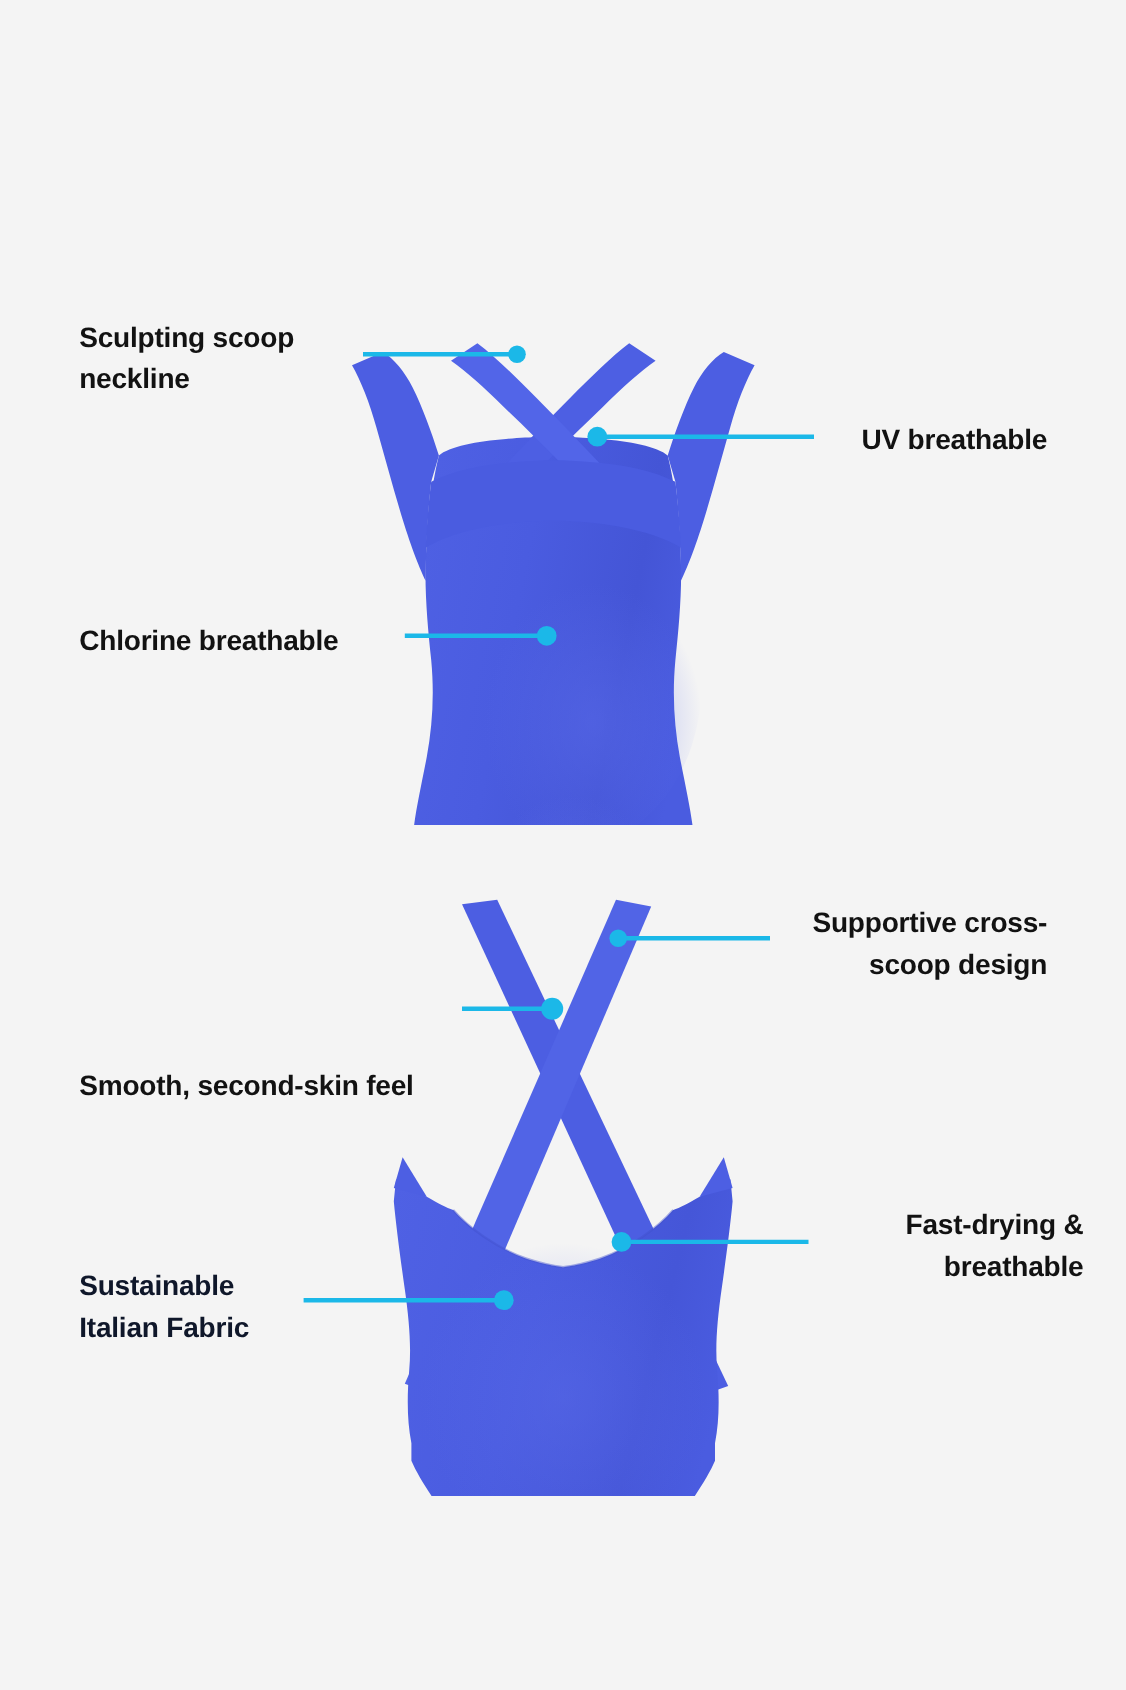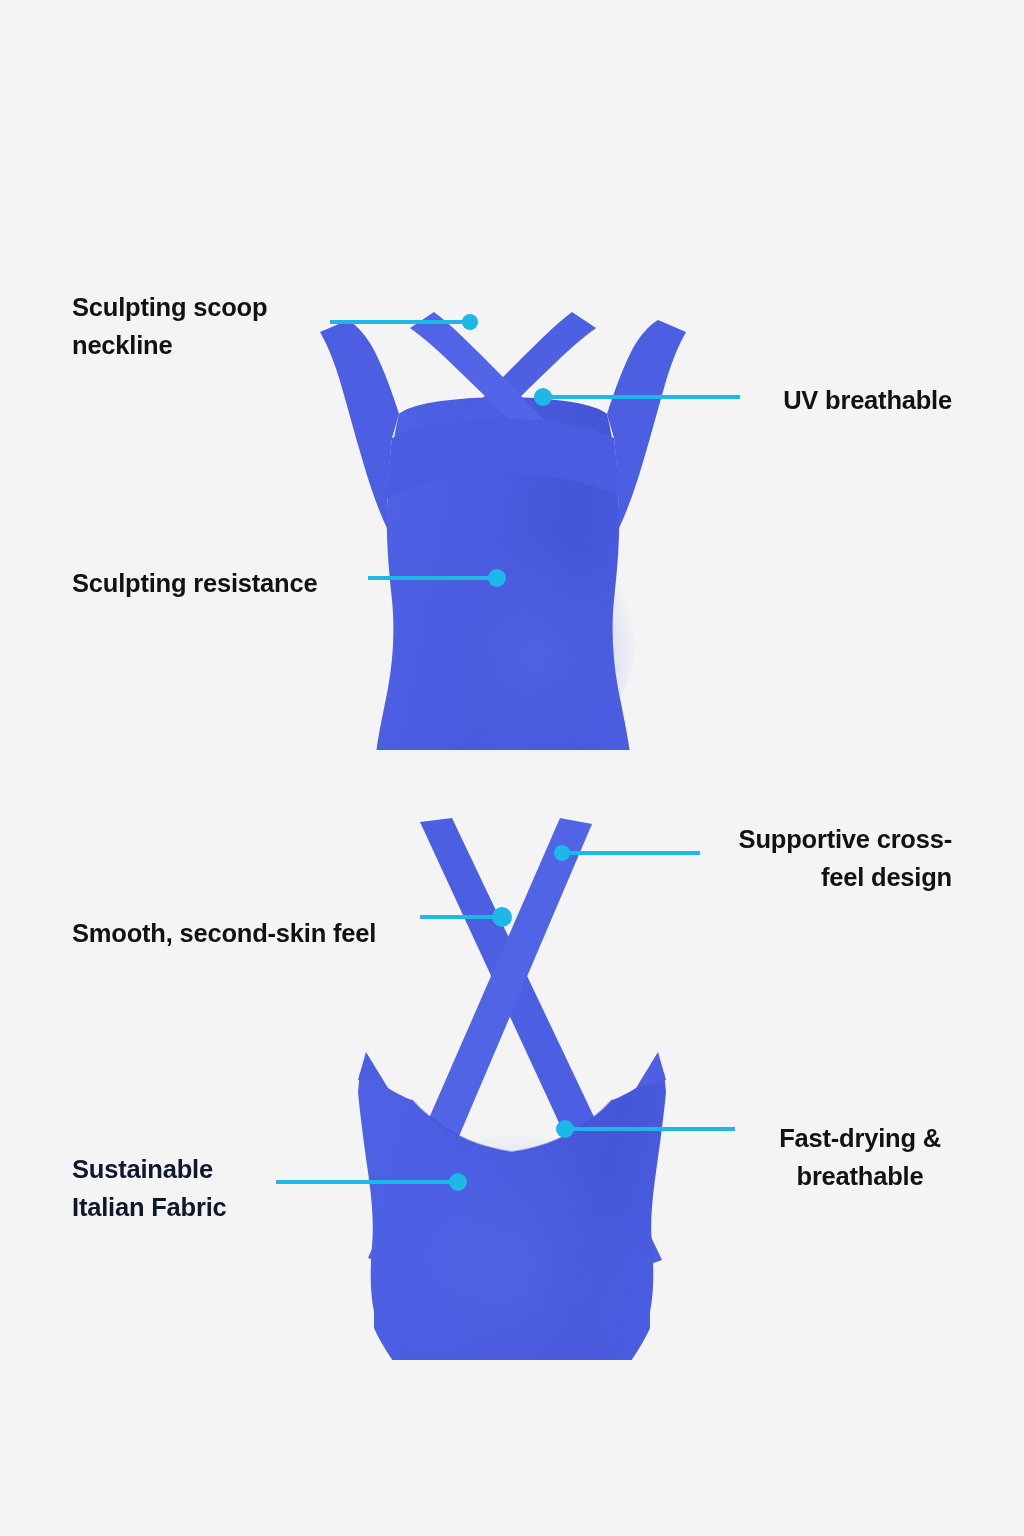--- a/index.html
+++ b/index.html
@@ -38,21 +38,21 @@
     position: absolute;
     color: #121212;
     font-weight: bold;
     font-size: 25.5px;
     line-height: 1.50;
     letter-spacing: -0.2px;
     white-space: pre-line;
   }
   .annotation-label.left-side  { text-align: left; }
   .annotation-label.right-side { text-align: right; }
-  .annotation-label.right-side.flush-left { text-align: center; margin-top: 24px; }
+  .annotation-label.right-side.flush-left { text-align: right; }
 
   .leader-layer {
     position: absolute;
     left: 0;
     top: 0;
     width: 1024px;
     height: 1536px;
     pointer-events: none;
   }
 </style>
@@ -216,23 +216,23 @@
       <line x1="565" y1="1129" x2="735" y2="1129" stroke="#1bb8e8" stroke-width="4" stroke-linecap="butt"></line>
       <circle cx="565" cy="1129" r="9" fill="#1bb8e8"></circle>
       <line x1="276" y1="1182" x2="458" y2="1182" stroke="#1bb8e8" stroke-width="4" stroke-linecap="butt"></line>
       <circle cx="458" cy="1182" r="9" fill="#1bb8e8"></circle>
     </svg>
 
   <div id="label-container">
       <div class="annotation-label left-side" style="left: 72px; top: 288px; width: 260px; color: rgb(18, 18, 18);">Sculpting scoop
 neckline</div>
       <div class="annotation-label right-side" style="left: 700px; top: 381px; width: 252px; color: rgb(18, 18, 18);">UV breathable</div>
-      <div class="annotation-label left-side" style="left: 72px; top: 564px; width: 290px; color: rgb(18, 18, 18);">Sculpting resistance</div>
+      <div class="annotation-label left-side" style="left: 72px; top: 564px; width: 290px; color: rgb(18, 18, 18);">Chlorine breathable</div>
       <div class="annotation-label right-side" style="left: 692px; top: 820px; width: 260px; color: rgb(18, 18, 18);">Supportive cross-
-feel design</div>
-      <div class="annotation-label left-side" style="left: 72px; top: 914px; width: 380px; color: rgb(18, 18, 18);">Smooth, second-skin feel</div>
+scoop design</div>
+      <div class="annotation-label left-side" style="left: 72px; top: 968px; width: 380px; color: rgb(18, 18, 18);">Smooth, second-skin feel</div>
       <div class="annotation-label right-side flush-left" style="left: 735px; top: 1095px; width: 250px; color: rgb(18, 18, 18);">Fast-drying &amp;
 breathable</div>
       <div class="annotation-label left-side" style="left: 72px; top: 1150px; width: 260px; color: #0f172a;">Sustainable
 Italian Fabric</div>
     </div>
 
 </div>
 
 </body></html>

